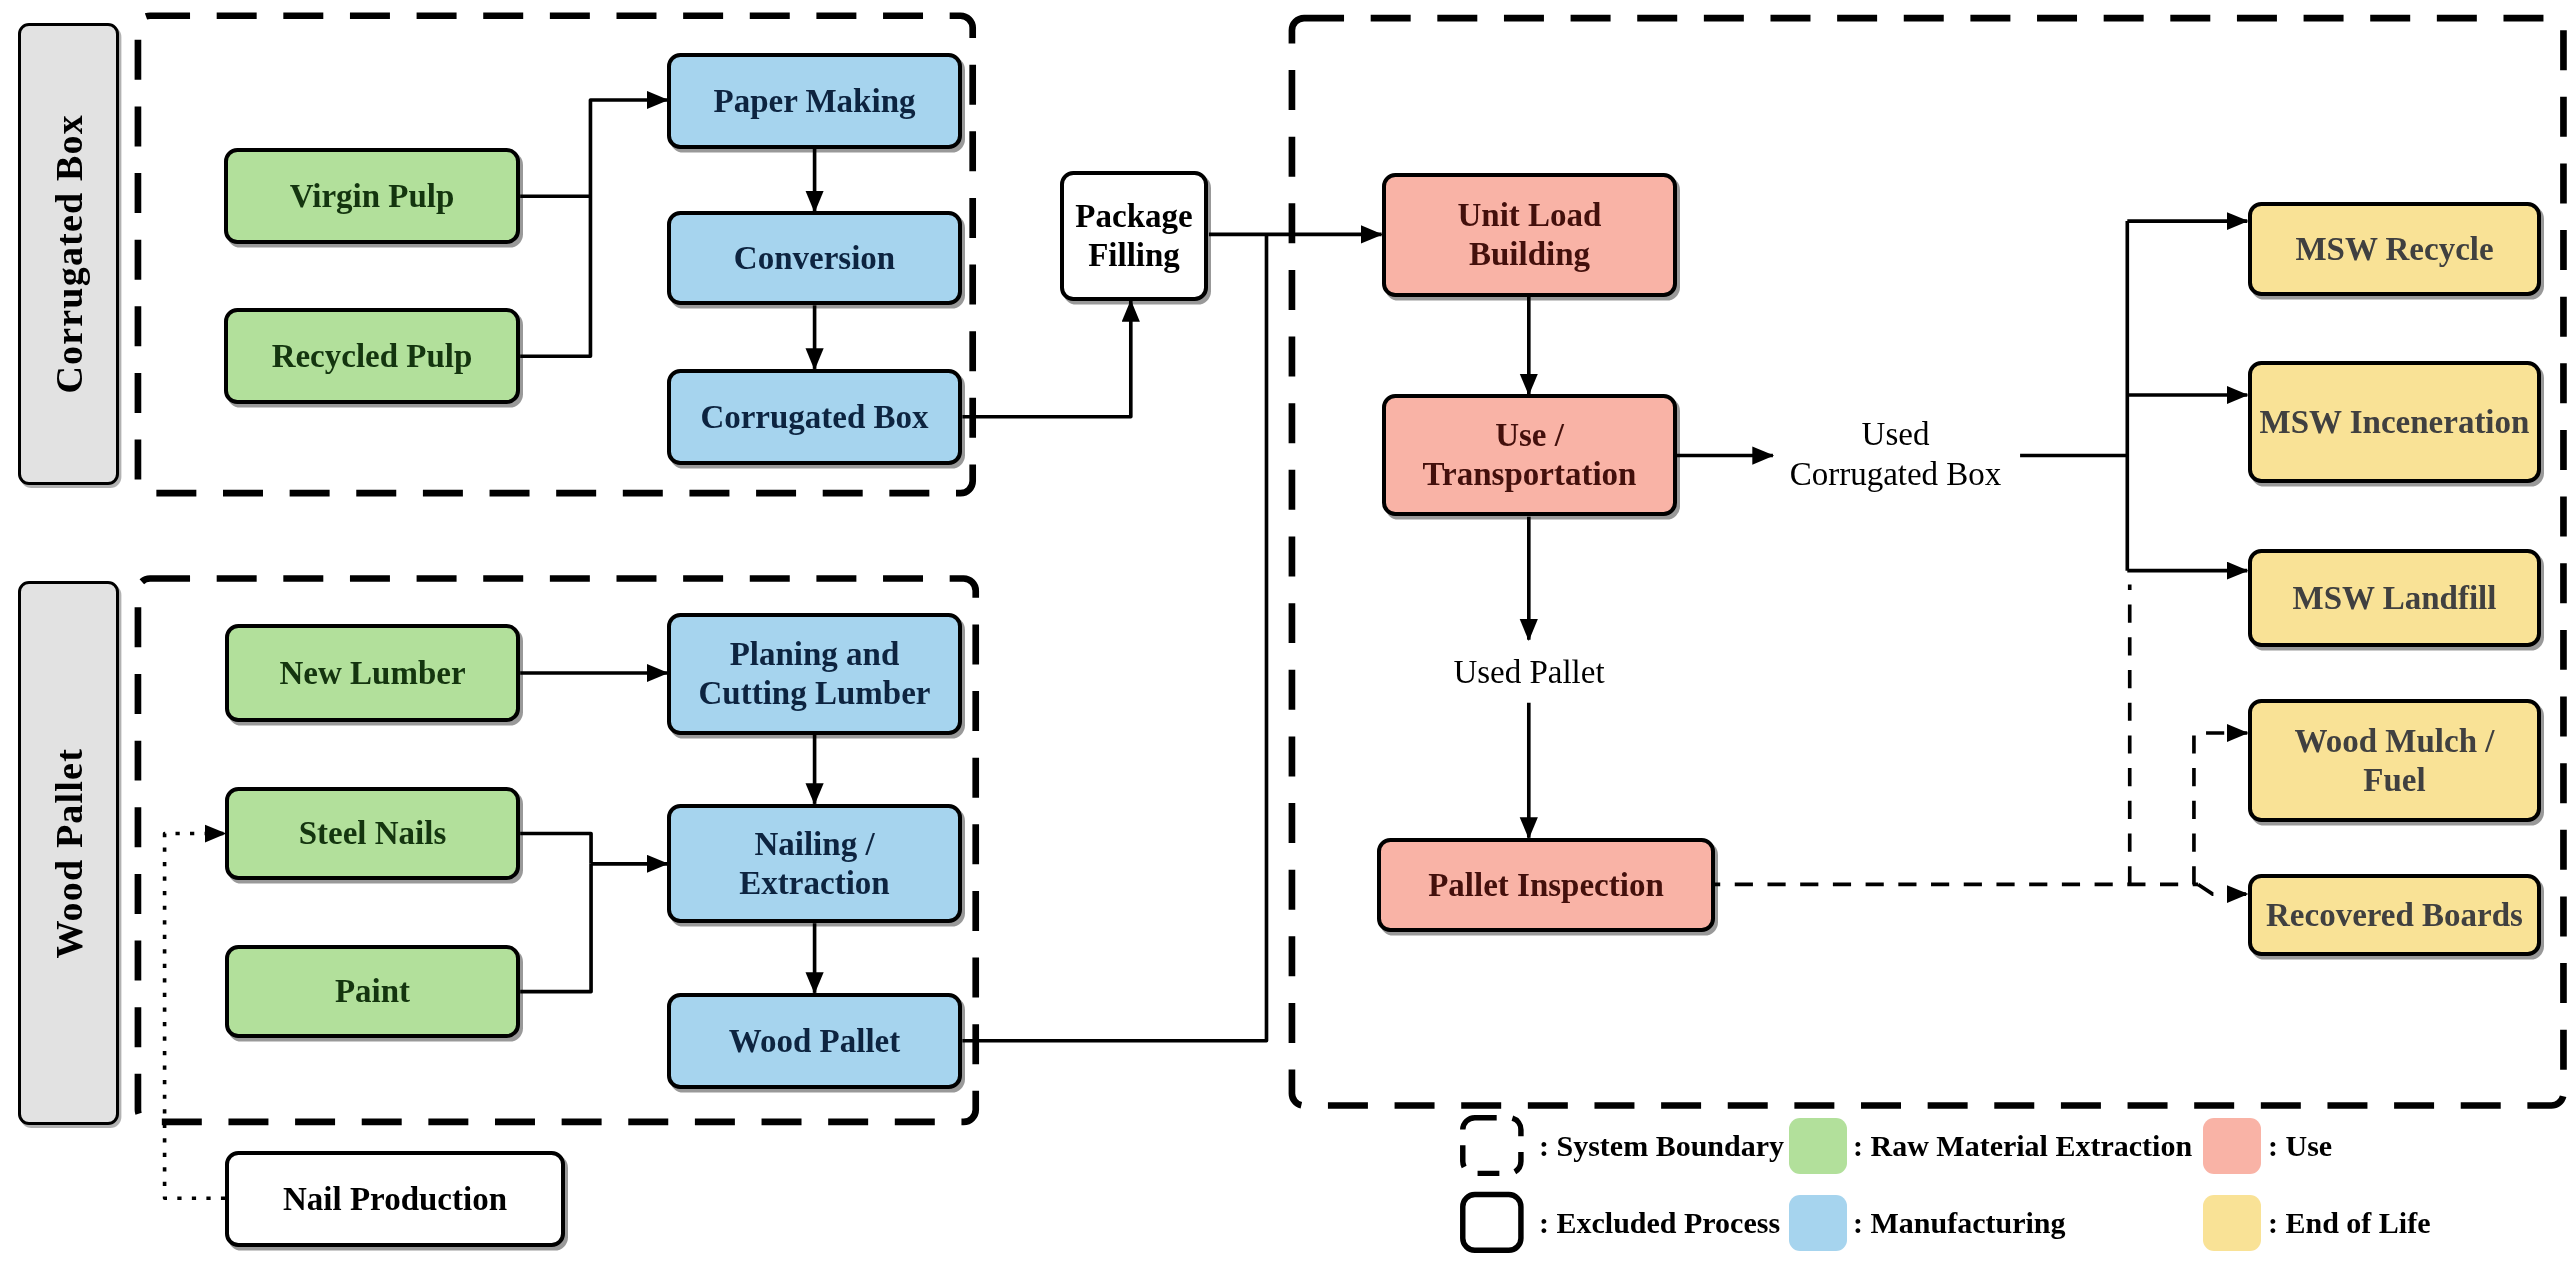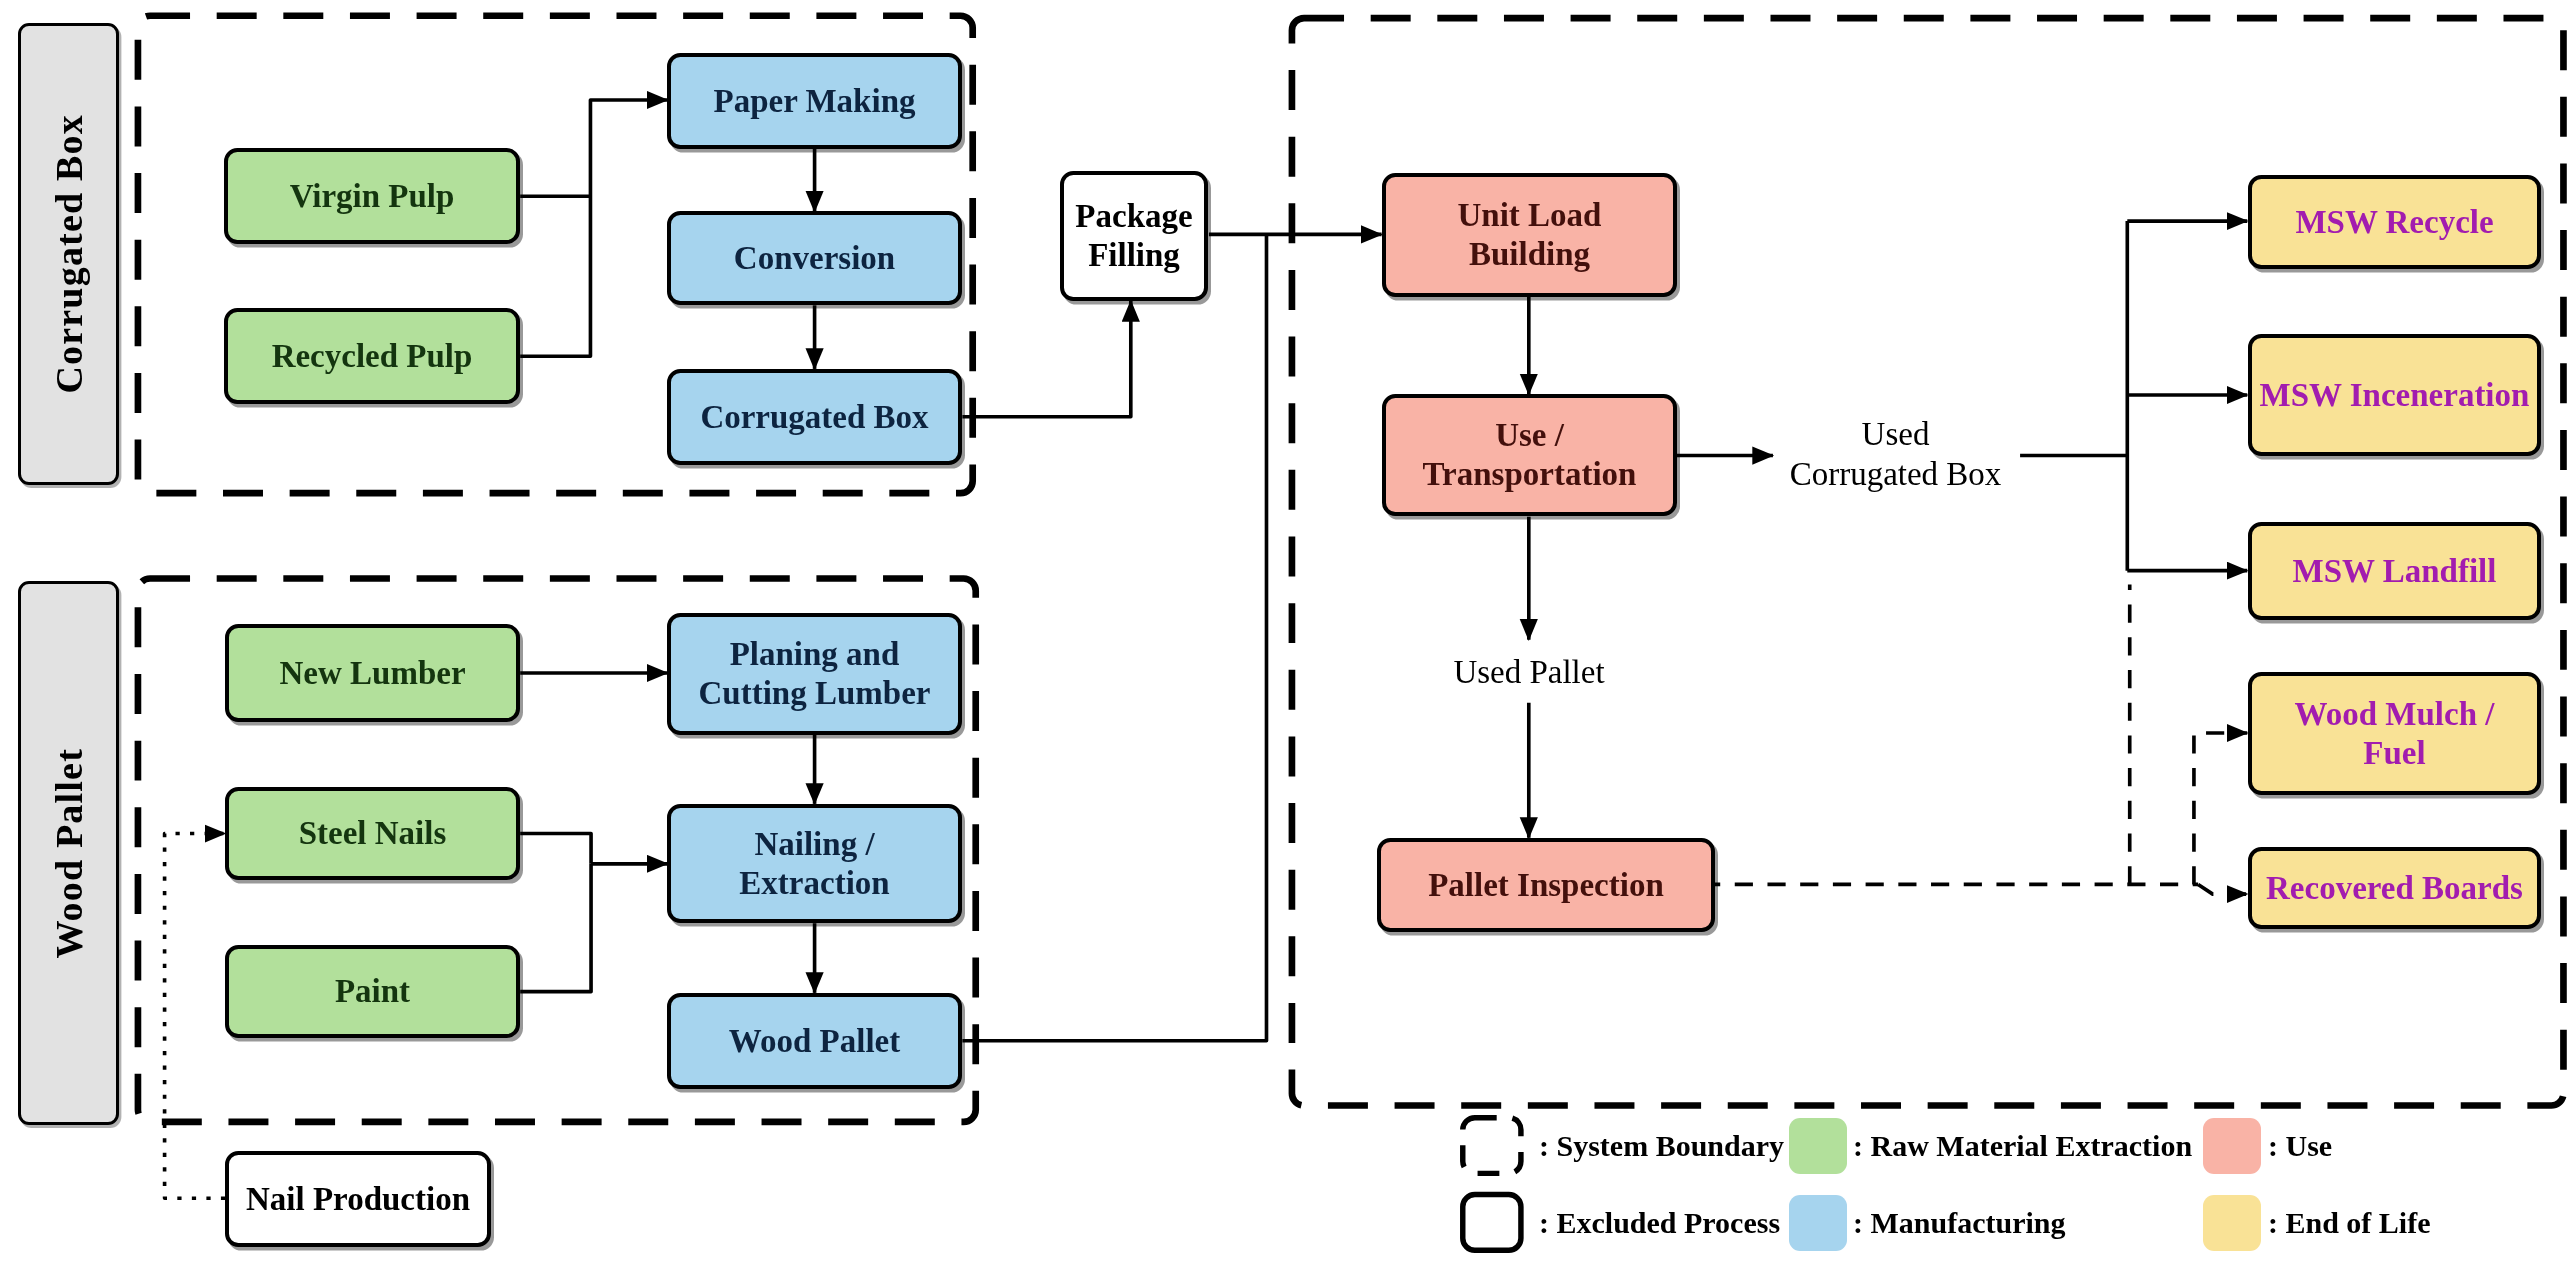--- a/index.html
+++ b/index.html
@@ -10,21 +10,21 @@
   svg.wires{position:absolute;left:0;top:0;width:2576px;height:1280px;}
   .box{
     position:absolute;box-sizing:border-box;border:4.2px solid #000;border-radius:13.3px;
     display:flex;flex-direction:column;align-items:center;justify-content:center;
     text-align:center;font-weight:bold;font-size:33px;line-height:1.18;
     box-shadow:3px 3.6px 0 rgba(0,0,0,0.40);
   }
   .raw{background:var(--raw-material);color:#14350f;}
   .mfg{background:var(--manufacturing);color:#0d2440;}
   .use{background:var(--use-fill);color:#43100c;}
-  .eol{background:var(--end-of-life-fill);color:#a21caf;}
+  .eol{background:var(--end-of-life-fill);color:#404040;margin-top:27px;}
   .excluded{background:var(--excluded-fill);color:#000;}
   .lane{
     position:absolute;box-sizing:border-box;border:3.6px solid #000;border-radius:11px;
     background:var(--lane-fill);display:flex;align-items:center;justify-content:center;
     font-weight:bold;font-size:38px;color:#000;box-shadow:2.4px 3px 0 rgba(0,0,0,0.30);
   }
   .lane span{writing-mode:vertical-rl;transform:rotate(180deg);letter-spacing:1.2px;}
   .flow-label{
     position:absolute;font-size:33px;font-weight:normal;color:#000;
     text-align:center;line-height:40px;
@@ -173,21 +173,21 @@
     <div>Planing and</div>
     <div>Cutting Lumber</div>
   </div>
   <div class="box mfg" style="left:667px;top:804px;width:295px;height:119px">
     <div>Nailing /</div>
     <div>Extraction</div>
   </div>
   <div class="box mfg" style="left:667px;top:993px;width:295px;height:96px">
     <span>Wood Pallet</span>
   </div>
-  <div class="box excluded" style="left:225px;top:1151px;width:266px;height:96px">
+  <div class="box excluded" style="left:225px;top:1151px;width:340px;height:96px">
     <span>Nail  Production</span>
   </div>
 
   <div>
     <div class="legend-text" style="left:1539px;top:1118px">: System Boundary</div>
     <div class="legend-text" style="left:1539px;top:1195px">: Excluded Process</div>
     <div class="legend-swatch sw-raw" style="left:1789px;top:1118px"></div>
     <div class="legend-text" style="left:1853px;top:1118px">: Raw Material Extraction</div>
     <div class="legend-swatch sw-mfg" style="left:1789px;top:1195px"></div>
     <div class="legend-text" style="left:1853px;top:1195px">: Manufacturing</div>

